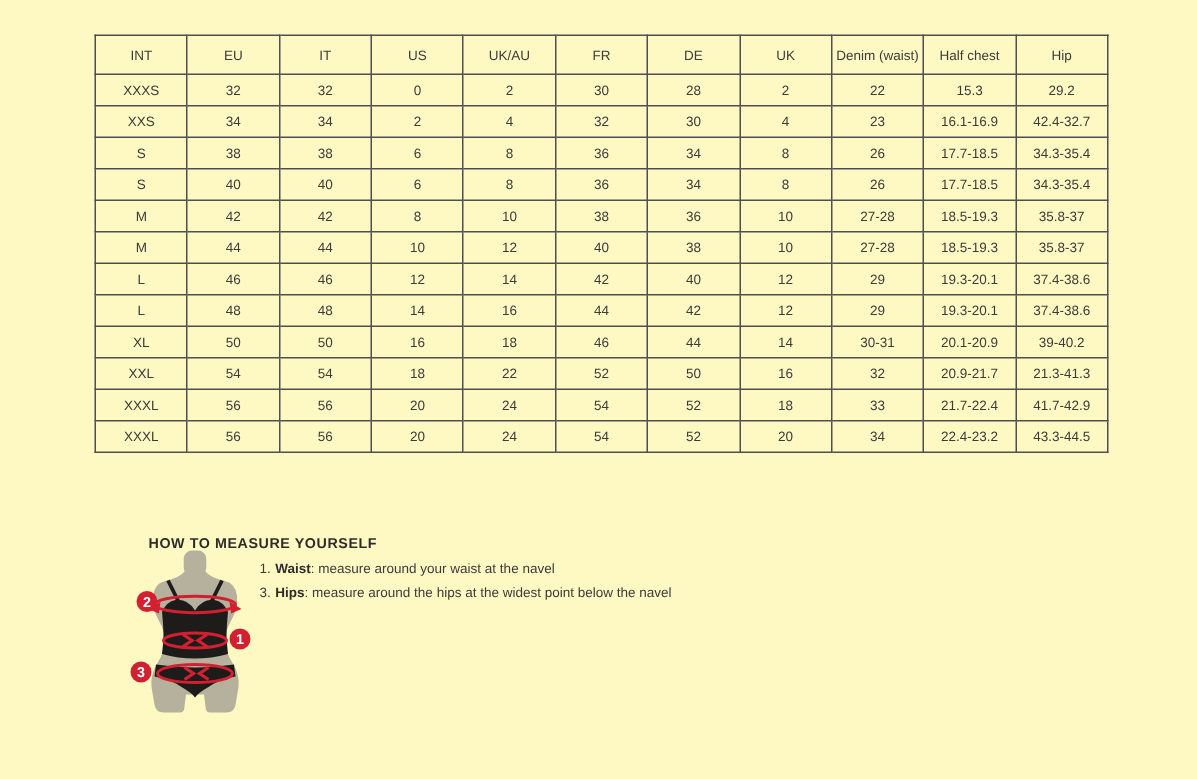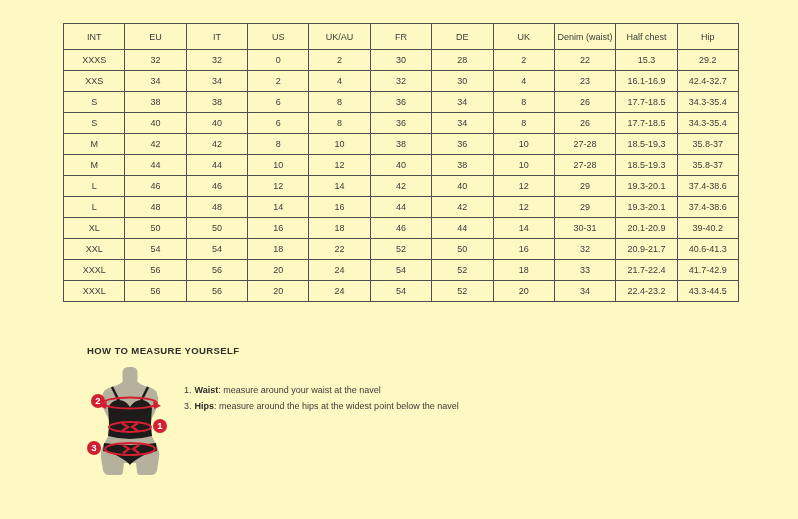--- a/index.html
+++ b/index.html
@@ -13,27 +13,27 @@
     border-collapse:collapse;table-layout:fixed;
   }
   .size-table th,.size-table td{
     border:1px solid #4f4f52;text-align:center;vertical-align:middle;
     font-size:9px;color:#3b3b3a;font-weight:400;padding:0;white-space:nowrap;
   }
   .size-table thead th{height:25px;}
   .size-table tbody td{height:20px;}
   
   .measure-heading{
-    position:absolute;left:63px;top:345px;margin:0;
+    position:absolute;left:63px;top:345px;margin:12px;
     font-size:9.5px;font-weight:700;color:#2c2c2b;letter-spacing:.4px;padding-left:24px;
   }
   .figure{position:absolute;left:76px;top:366px;width:120px;height:114px;}
   .figure svg{display:block;width:120px;height:114px;}
   ol.steps{
-    position:absolute;left:173px;top:371px;margin:11px;padding:0;list-style:none;
+    position:absolute;left:173px;top:371px;margin:0;padding:0;list-style:none;
     font-size:9px;color:#3b3b3a;
   }
   .steps li{line-height:16px;white-space:nowrap;}
   .steps .num{margin-right:3px;}
   .steps b{font-weight:700;color:#2c2c2b;}
 </style>
 </head>
 <body>
 
 <div class="page">
@@ -176,21 +176,21 @@
           <td>XXL</td>
           <td>54</td>
           <td>54</td>
           <td>18</td>
           <td>22</td>
           <td>52</td>
           <td>50</td>
           <td>16</td>
           <td>32</td>
           <td>20.9-21.7</td>
-          <td>40.6-41.3</td>
+          <td>21.3-41.3</td>
         </tr>
         <tr>
           <td>XXXL</td>
           <td>56</td>
           <td>56</td>
           <td>20</td>
           <td>24</td>
           <td>54</td>
           <td>52</td>
           <td>18</td>

